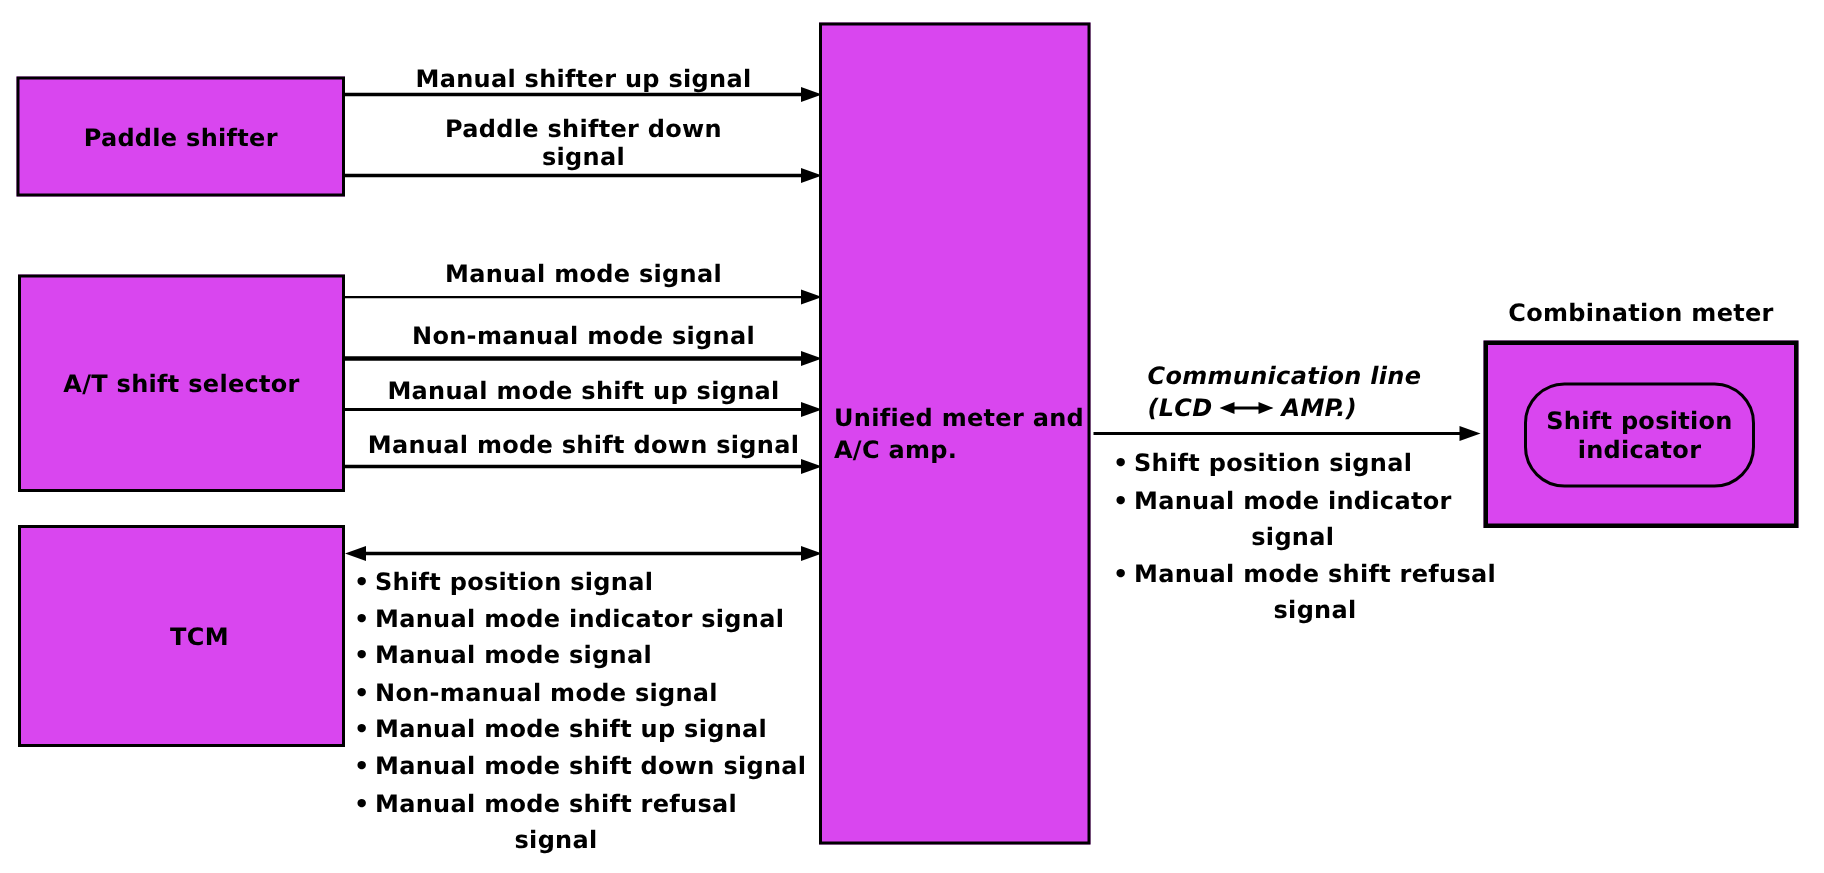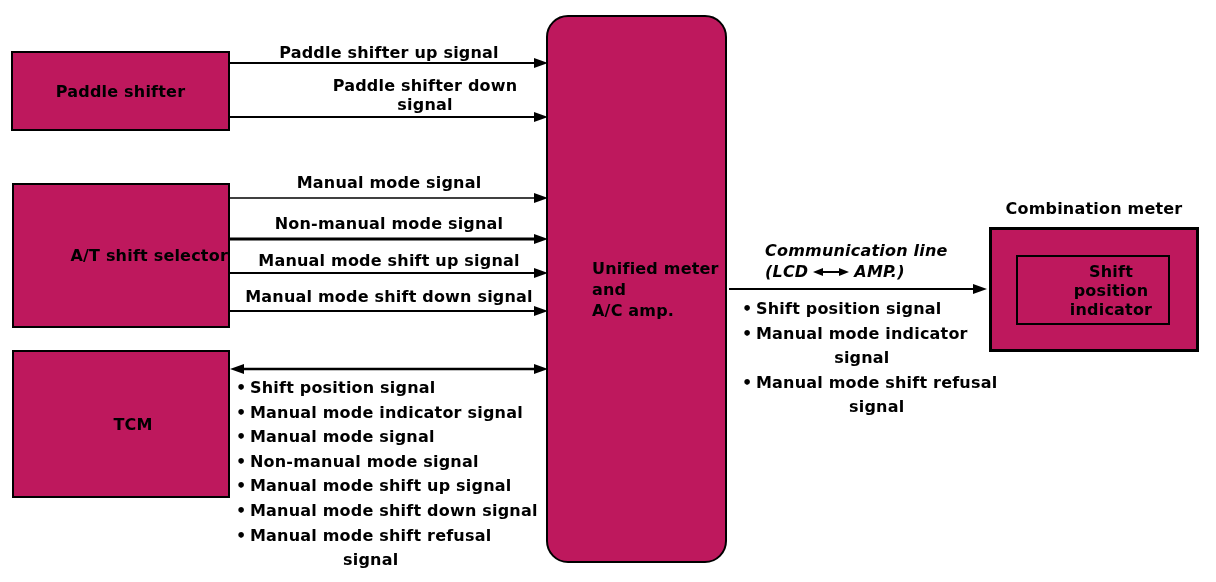--- a/index.html
+++ b/index.html
@@ -23,41 +23,40 @@
     position: absolute;
     left: 0;
     top: 0;
     width: 1216px;
     height: 582px;
     pointer-events: none;
   }
   .box {
     position: absolute;
     border: 2px solid #000000;
-    background: #be185d;
+    background: #d946ef;
     box-sizing: border-box;
     display: flex;
     align-items: center;
     justify-content: center;
     text-align: center;
   }
   .box-paddle   { left: 11px;  top: 51px;  width: 219px; height: 80px;  }
-  .box-selector { left: 12px;  top: 183px; width: 218px; height: 145px; justify-content: flex-end; }
+  .box-selector { left: 12px;  top: 183px; width: 218px; height: 145px; }
   .box-tcm      { left: 12px;  top: 350px; width: 218px; height: 148px; padding-left: 24px; }
   .box-unified  {
     left: 546px; top: 15px; width: 181px; height: 548px;
     justify-content: flex-start;
     text-align: left;
     padding-left: 8px;
     line-height: 21px;
-    border-radius: 22px;
   }
   .box-combo    { left: 989px; top: 227px; width: 210px; height: 125px; border-width: 3px; }
-  .box-inner    { left: 1016px; top: 255px; width: 154px; height: 70px; line-height: 19px; }
-  .preline { white-space: pre-line; padding-left: 36px; }
+  .box-inner    { left: 1016px; top: 255px; width: 154px; height: 70px; line-height: 19px; border-radius: 27px; }
+  .preline { white-space: pre-line; }
   .lbl {
     position: absolute;
     text-align: center;
     line-height: 19px;
   }
   .lbl-arrow { left: 230px; width: 318px; }
   .lbl-paddle-up   { top: 43px;  }
   .lbl-paddle-down { top: 76px;  }
   .lbl-manual      { top: 173px; }
   .lbl-nonmanual   { top: 214px; }
@@ -157,21 +156,21 @@
 
   <div class="lbl lbl-combo-title">Combination meter</div>
 
   <div class="box box-combo"></div>
 
   <div class="box box-inner">
     <span class="preline">Shift position
 indicator</span>
   </div>
 
-  <div class="lbl lbl-arrow lbl-paddle-up">Paddle shifter up signal</div>
+  <div class="lbl lbl-arrow lbl-paddle-up">Manual shifter up signal</div>
   <div class="lbl lbl-arrow lbl-paddle-down preline">Paddle shifter down
 signal</div>
   <div class="lbl lbl-arrow lbl-manual">Manual mode signal</div>
   <div class="lbl lbl-arrow lbl-nonmanual">Non-manual mode signal</div>
   <div class="lbl lbl-arrow lbl-shift-up">Manual mode shift up signal</div>
   <div class="lbl lbl-arrow lbl-shift-down">Manual mode shift down signal</div>
 
   <div class="comm-label">
     <div>Communication line</div>
     <div class="row2">

